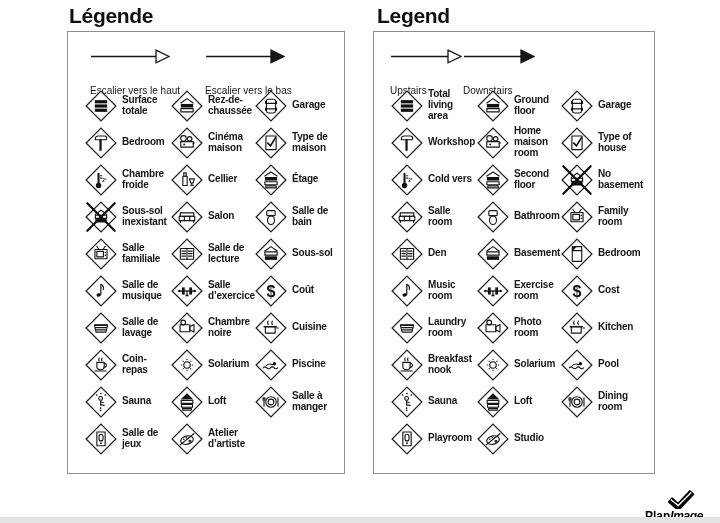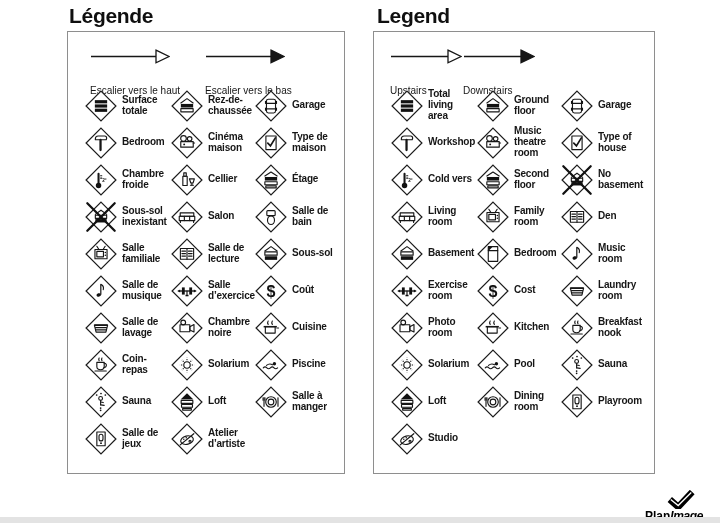--- a/index.html
+++ b/index.html
@@ -418,21 +418,21 @@
       </div>
       <div class="cell">
         <svg viewBox="0 0 36 36" width="34" height="34">
           <polygon points="18,2.2 33.8,18 18,33.8 2.2,18" fill="#ffffff" stroke="#1c1c1c" stroke-width="1.3"></polygon>
           <circle cx="14.3" cy="13.2" r="3" stroke="#161616" fill="none" stroke-width="1.2" stroke-linecap="round" stroke-linejoin="round"></circle>
           <circle cx="20.8" cy="13.6" r="2.4" stroke="#161616" fill="none" stroke-width="1.2" stroke-linecap="round" stroke-linejoin="round"></circle>
           <rect x="11.4" y="16.6" width="13.2" height="5.8" stroke="#161616" fill="none" stroke-width="1.2" stroke-linecap="round" stroke-linejoin="round"></rect>
           <circle cx="15" cy="19.5" r="1" fill="#111"></circle>
           <line x1="24.6" y1="18" x2="26" y2="18" stroke="#161616" fill="none" stroke-width="1.2" stroke-linecap="round" stroke-linejoin="round"></line>
         </svg>
-        <div class="lbl">Music theatre room</div>
+        <div class="lbl">Home maison room</div>
       </div>
       <div class="cell">
         <svg viewBox="0 0 36 36" width="34" height="34">
           <polygon points="18,2.2 33.8,18 18,33.8 2.2,18" fill="#ffffff" stroke="#1c1c1c" stroke-width="1.3"></polygon>
           <rect x="12.6" y="10.6" width="10.8" height="14.4" stroke="#161616" fill="none" stroke-width="1.2" stroke-linecap="round" stroke-linejoin="round"></rect>
           <path d="M14.6,18.2 L17.4,21 L22.6,12.6" stroke="#161616" fill="none" stroke-width="1.8" stroke-linecap="round"></path>
         </svg>
         <div class="lbl">Type of house</div>
       </div>
       <div class="cell">
@@ -470,21 +470,29 @@
       <div class="cell">
         <svg viewBox="0 0 36 36" width="34" height="34">
           <polygon points="18,2.2 33.8,18 18,33.8 2.2,18" fill="#ffffff" stroke="#1c1c1c" stroke-width="1.3"></polygon>
           <rect x="10.8" y="13.6" width="14.4" height="3.6" stroke="#161616" fill="none" stroke-width="1.2" stroke-linecap="round" stroke-linejoin="round"></rect>
           <rect x="9.8" y="17.2" width="16.4" height="4.6" stroke="#161616" fill="none" stroke-width="1.2" stroke-linecap="round" stroke-linejoin="round"></rect>
           <line x1="15.2" y1="17.2" x2="15.2" y2="21.8" stroke="#161616" fill="none" stroke-width="1.2" stroke-linecap="round" stroke-linejoin="round"></line>
           <line x1="20.8" y1="17.2" x2="20.8" y2="21.8" stroke="#161616" fill="none" stroke-width="1.2" stroke-linecap="round" stroke-linejoin="round"></line>
           <line x1="11" y1="21.8" x2="11" y2="23.8" stroke="#161616" fill="none" stroke-width="1.2" stroke-linecap="round" stroke-linejoin="round"></line>
           <line x1="25" y1="21.8" x2="25" y2="23.8" stroke="#161616" fill="none" stroke-width="1.2" stroke-linecap="round" stroke-linejoin="round"></line>
         </svg>
-        <div class="lbl">Living room</div>
+        <div class="lbl">Salle room</div>
+      </div>
+      <div class="cell">
+        <svg viewBox="0 0 36 36" width="34" height="34">
+          <polygon points="18,2.2 33.8,18 18,33.8 2.2,18" fill="#ffffff" stroke="#1c1c1c" stroke-width="1.3"></polygon>
+          <rect x="13.6" y="11.2" width="8.8" height="5.4" rx="1" stroke="#161616" fill="none" stroke-width="1.2" stroke-linecap="round" stroke-linejoin="round"></rect>
+          <ellipse cx="18" cy="21.4" rx="3.7" ry="4.6" stroke="#161616" fill="none" stroke-width="1.2" stroke-linecap="round" stroke-linejoin="round"></ellipse>
+        </svg>
+        <div class="lbl">Bathroom</div>
       </div>
       <div class="cell">
         <svg viewBox="0 0 36 36" width="34" height="34">
           <polygon points="18,2.2 33.8,18 18,33.8 2.2,18" fill="#ffffff" stroke="#1c1c1c" stroke-width="1.3"></polygon>
           <line x1="15.8" y1="13.2" x2="13.6" y2="9.8" stroke="#161616" fill="none" stroke-width="1.2" stroke-linecap="round" stroke-linejoin="round"></line>
           <line x1="20.2" y1="13.2" x2="22.4" y2="9.8" stroke="#161616" fill="none" stroke-width="1.2" stroke-linecap="round" stroke-linejoin="round"></line>
           <rect x="11.6" y="13.2" width="12.8" height="9.8" stroke="#161616" fill="none" stroke-width="1.2" stroke-linecap="round" stroke-linejoin="round"></rect>
           <rect x="13.6" y="15.2" width="7" height="5.8" stroke="#161616" fill="none" stroke-width="1.2" stroke-linecap="round" stroke-linejoin="round"></rect>
           <circle cx="22.6" cy="16.4" r="0.8" fill="#111"></circle>
           <circle cx="22.6" cy="19.4" r="0.8" fill="#111"></circle>

